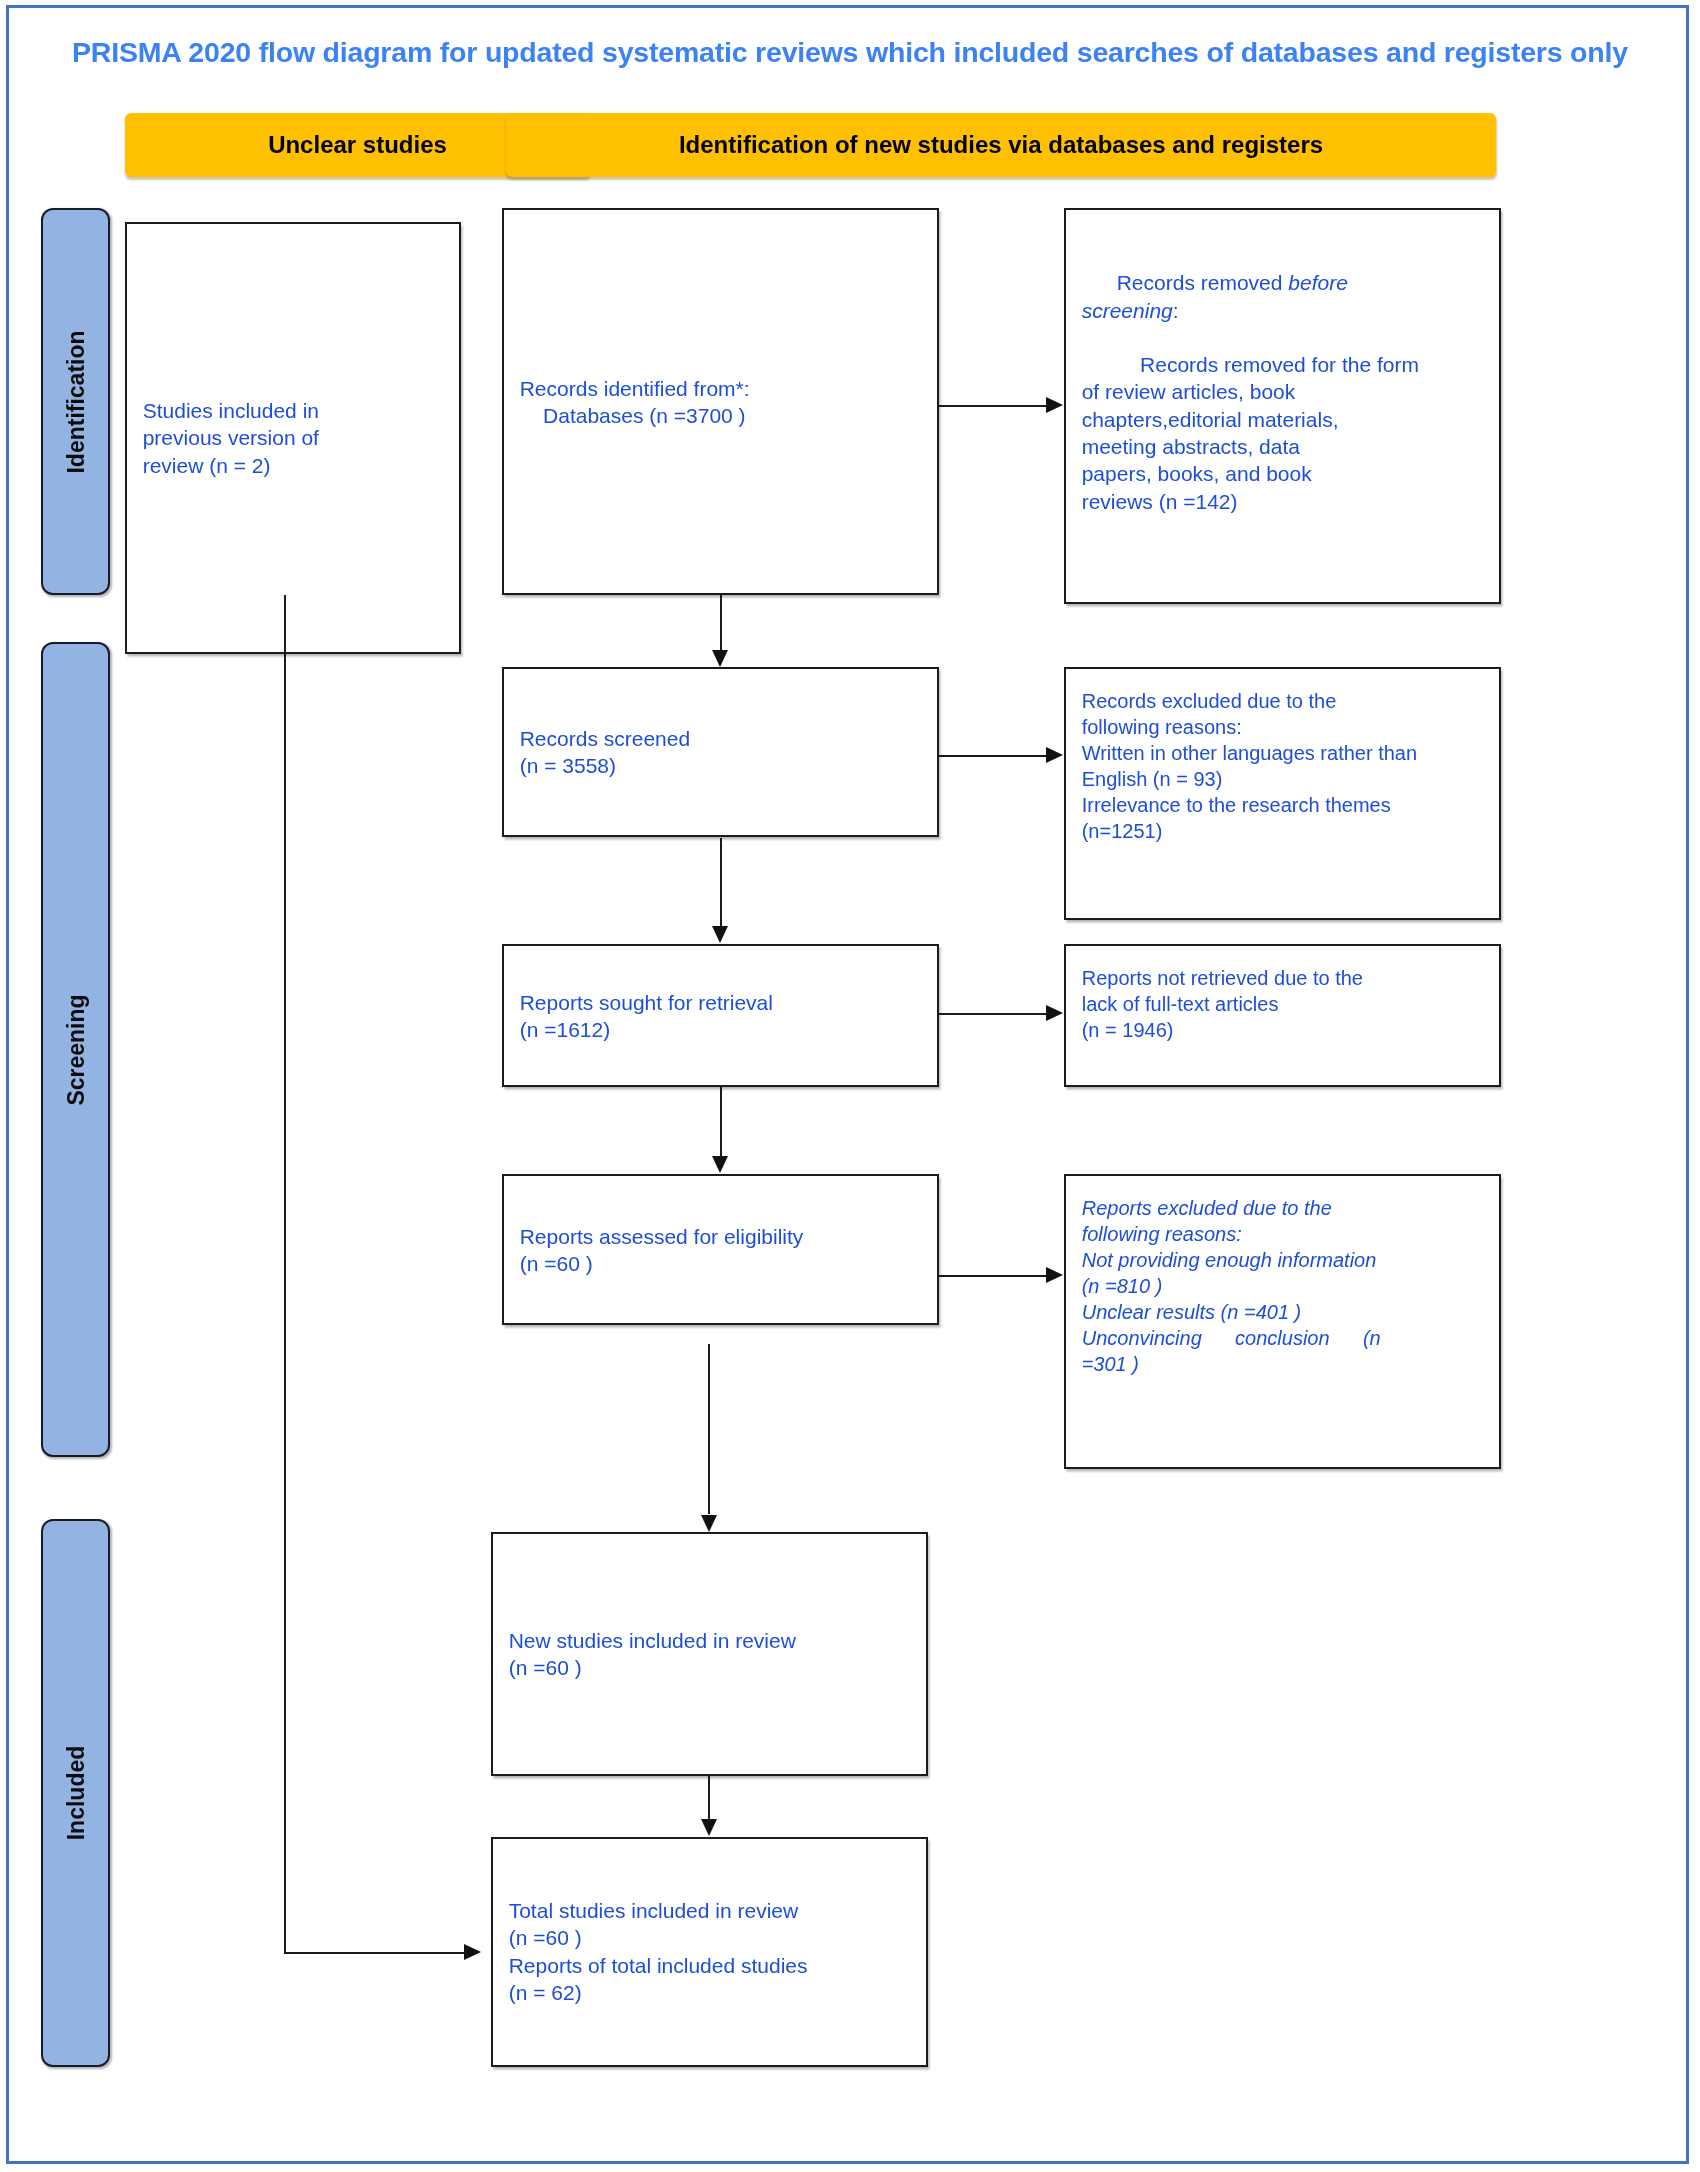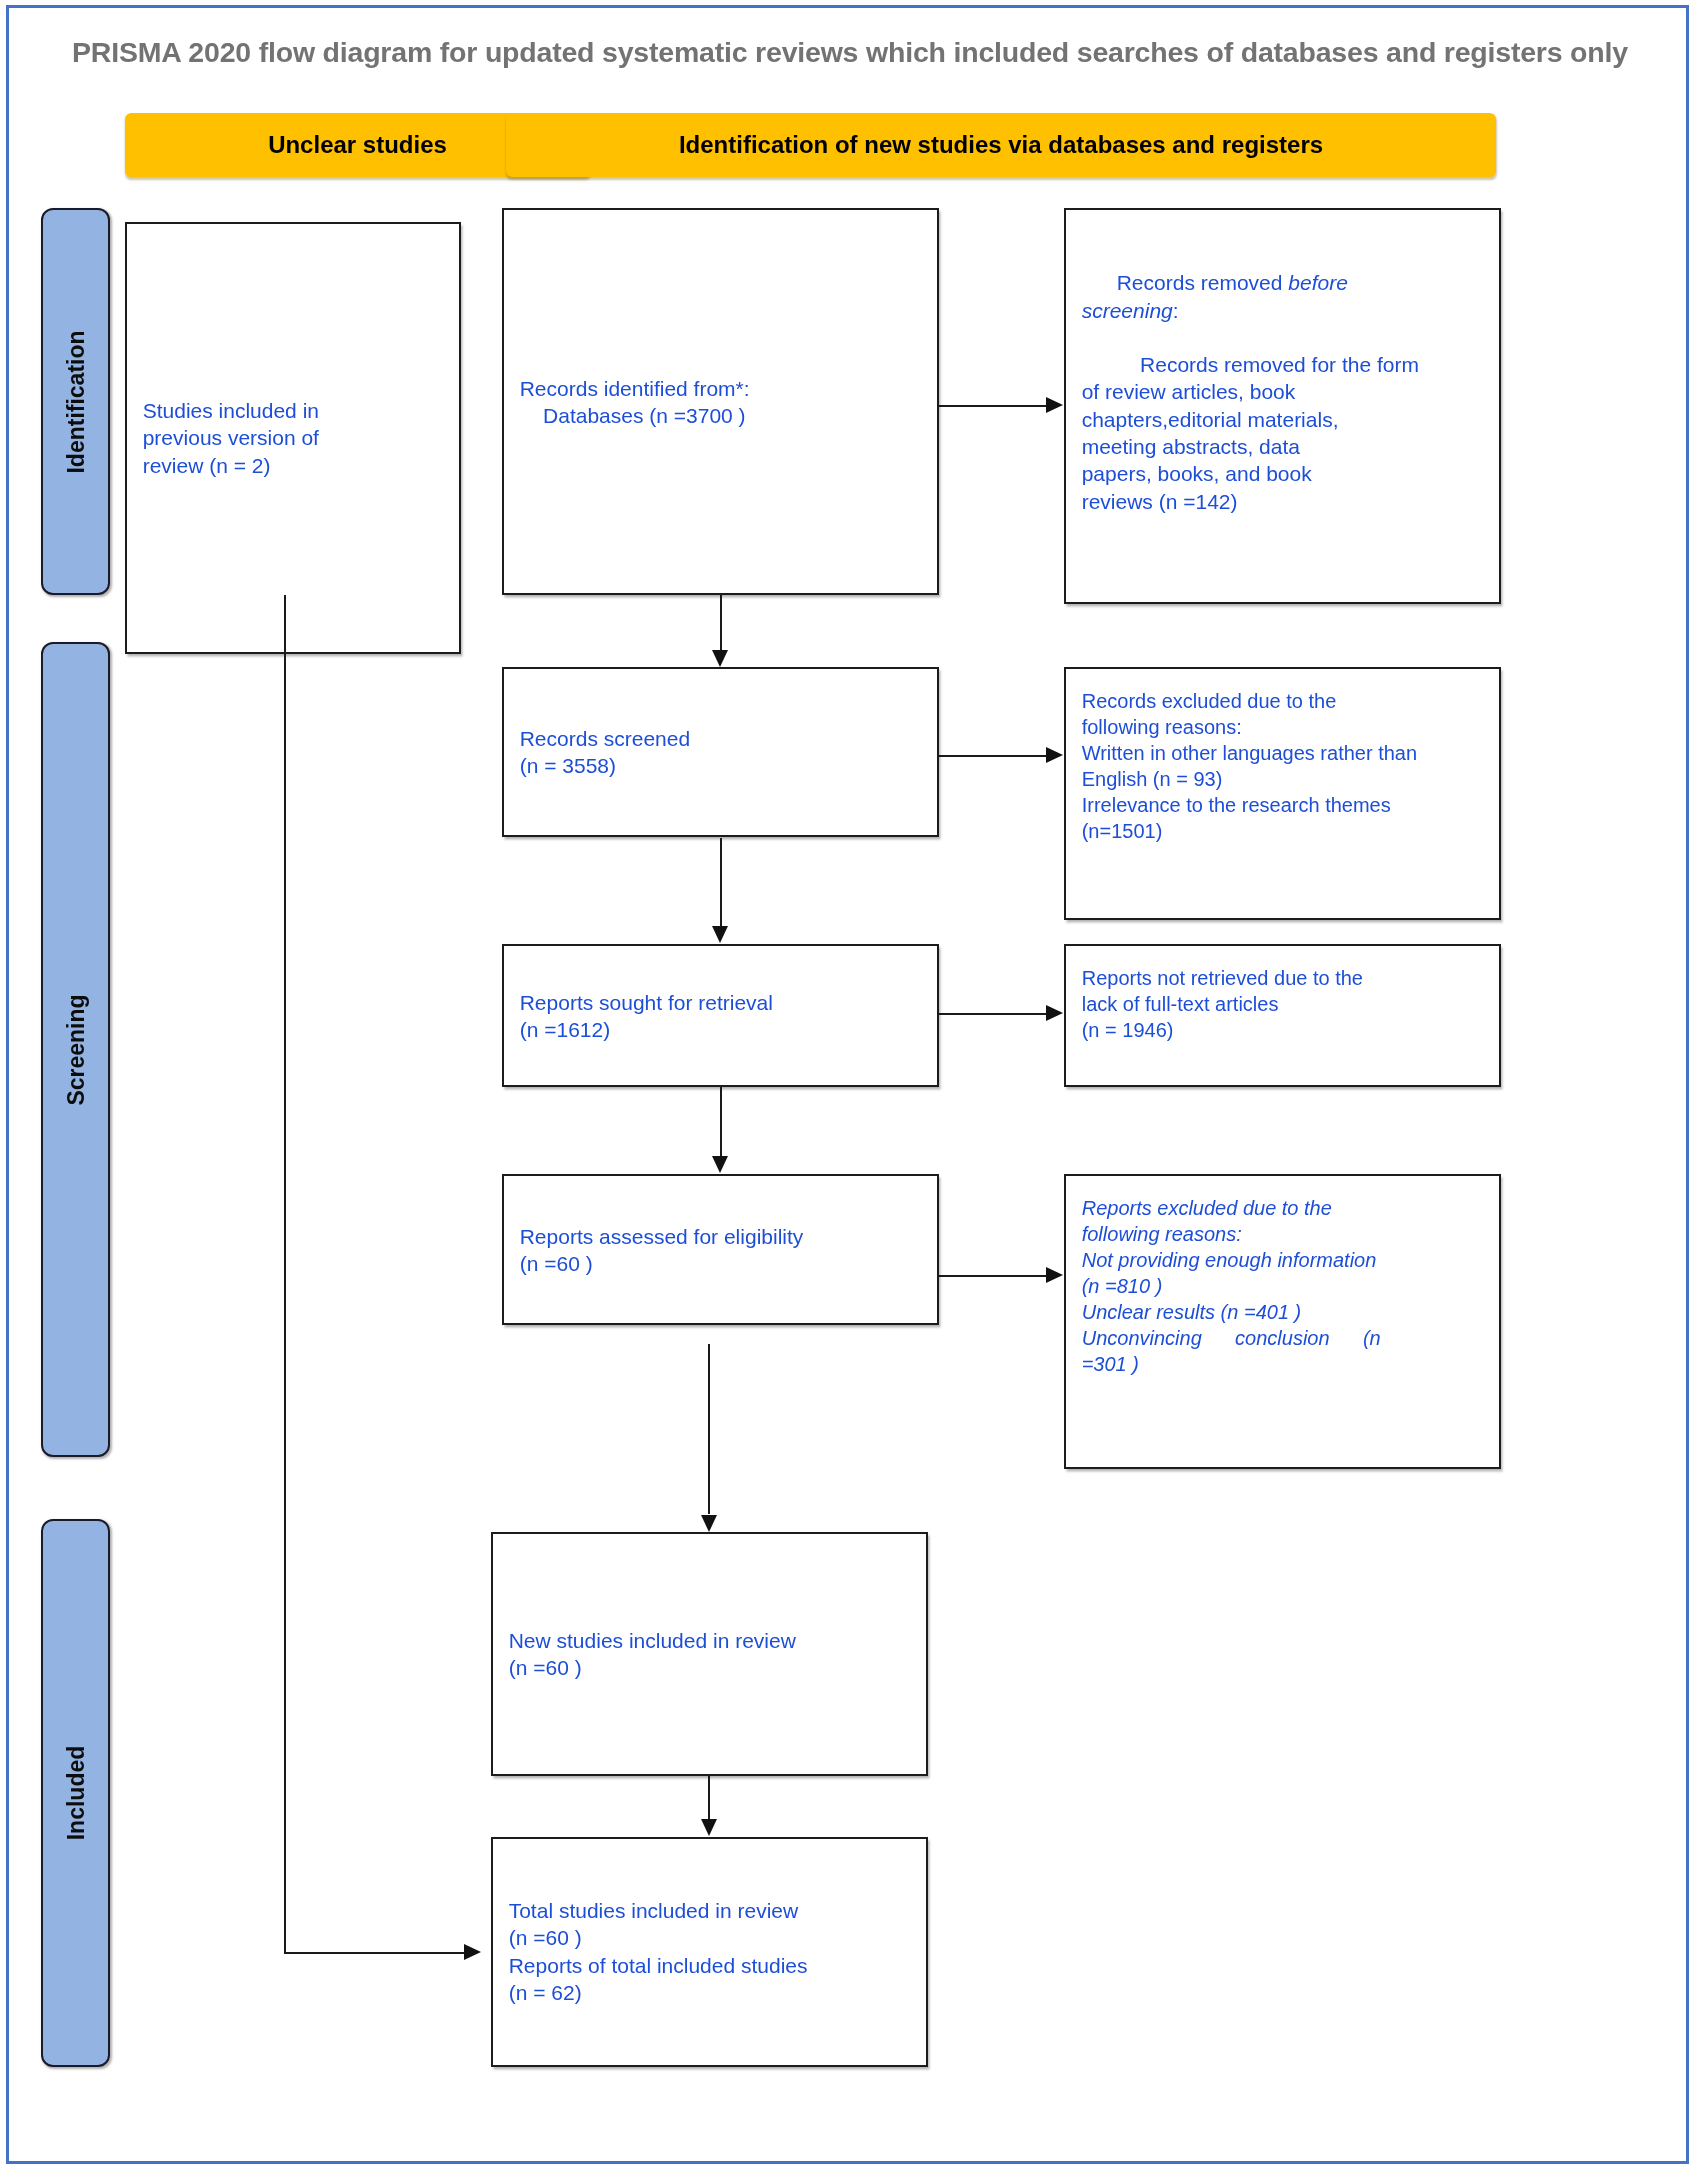--- a/index.html
+++ b/index.html
@@ -28,21 +28,21 @@
   }
   
   .title {
     position: absolute;
     left: 0;
     top: 36px;
     width: 1700px;
     text-align: center;
     font-size: 28.5px;
     font-weight: bold;
-    color: #737373;
+    color: #3b82f6;
     letter-spacing: -0.2px;
   }
   
   .hdr {
     position: absolute;
     background: #FFC000;
     border-radius: 6.4px;
     box-shadow: 0.9px 2.3px 2.3px rgba(120,90,0,0.35);
     display: flex;
     align-items: center;
@@ -191,21 +191,21 @@
     <div class="box-text mid">Records screened
 (n = 3558)</div>
   </div>
 
   <div class="box" id="box-records-excl">
     <div class="box-text top" style="top:19.3px; font-size:20px;">Records excluded due to the
 following reasons:
 Written in other languages rather than
 English (n = 93)
 Irrelevance to the research themes
-(n=1501)</div>
+(n=1251)</div>
   </div>
 
   <div class="box" id="box-reports-sought">
     <div class="box-text mid">Reports sought for retrieval
 (n =1612)</div>
   </div>
 
   <div class="box" id="box-reports-notret">
     <div class="box-text top" style="top:19.3px; font-size:20px;">Reports not retrieved due to the
 lack of full-text articles

